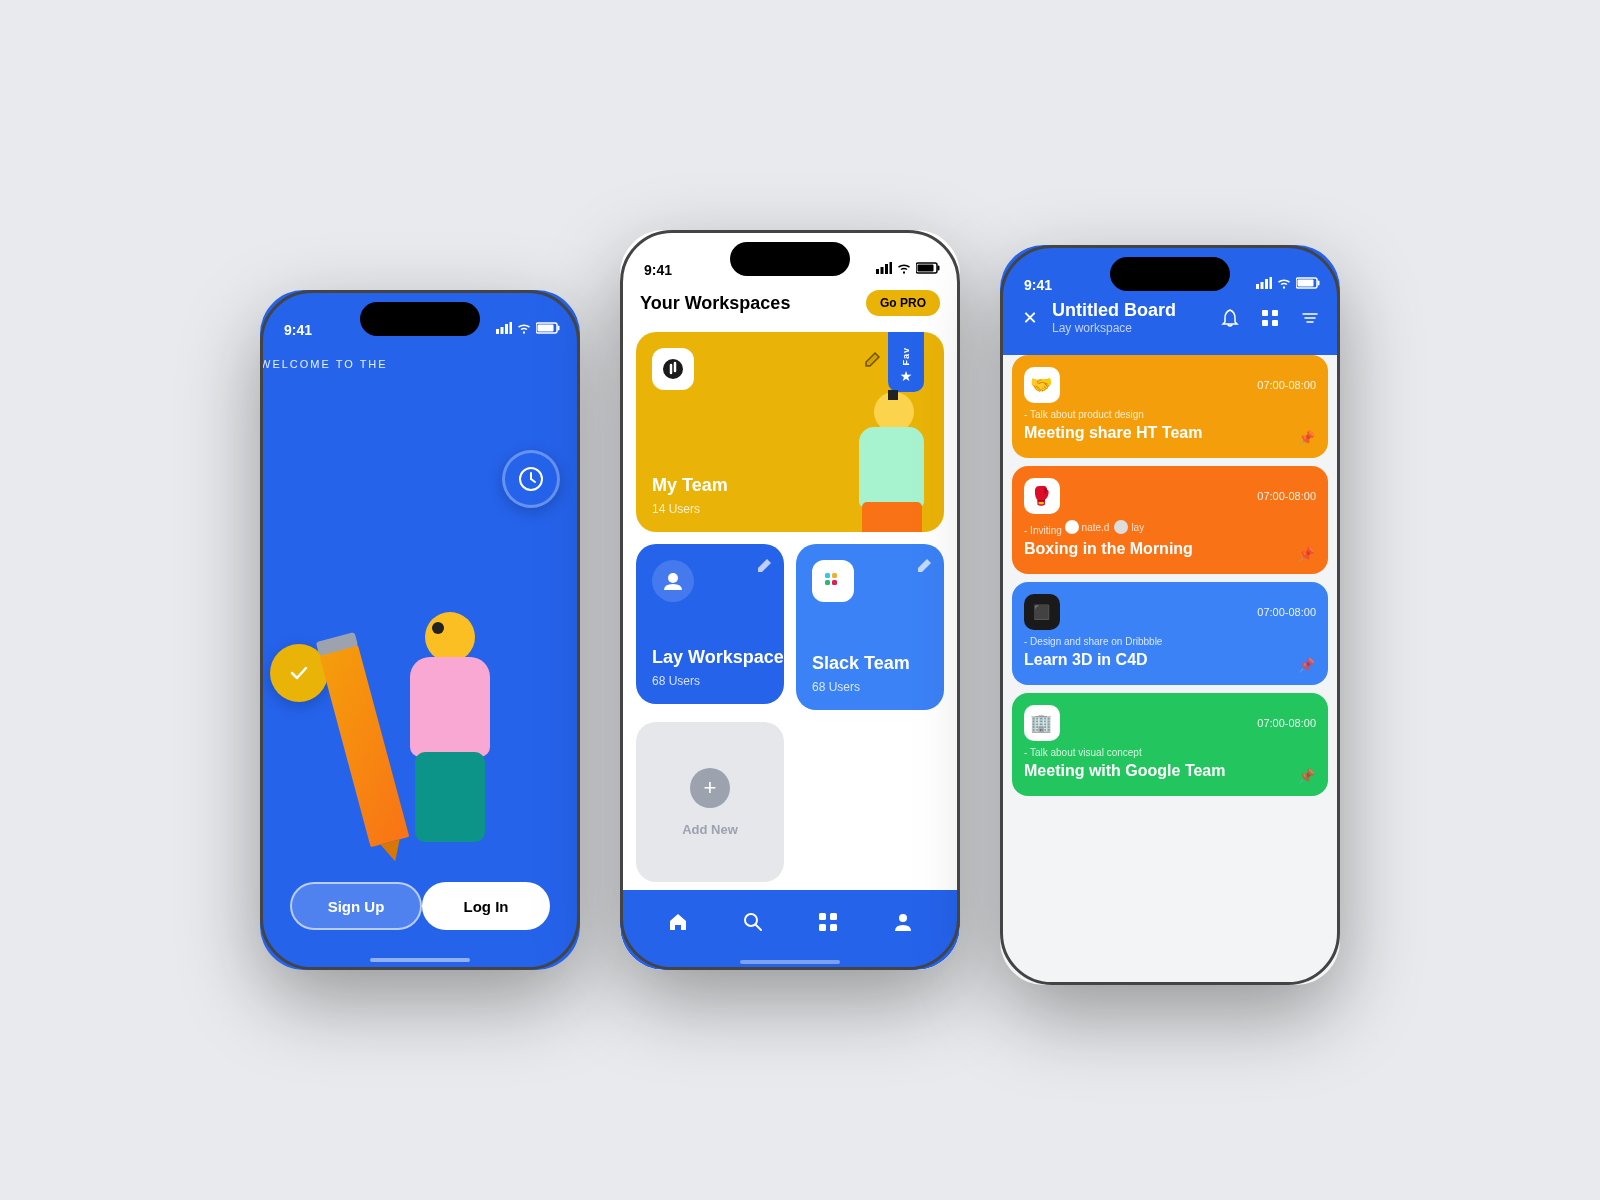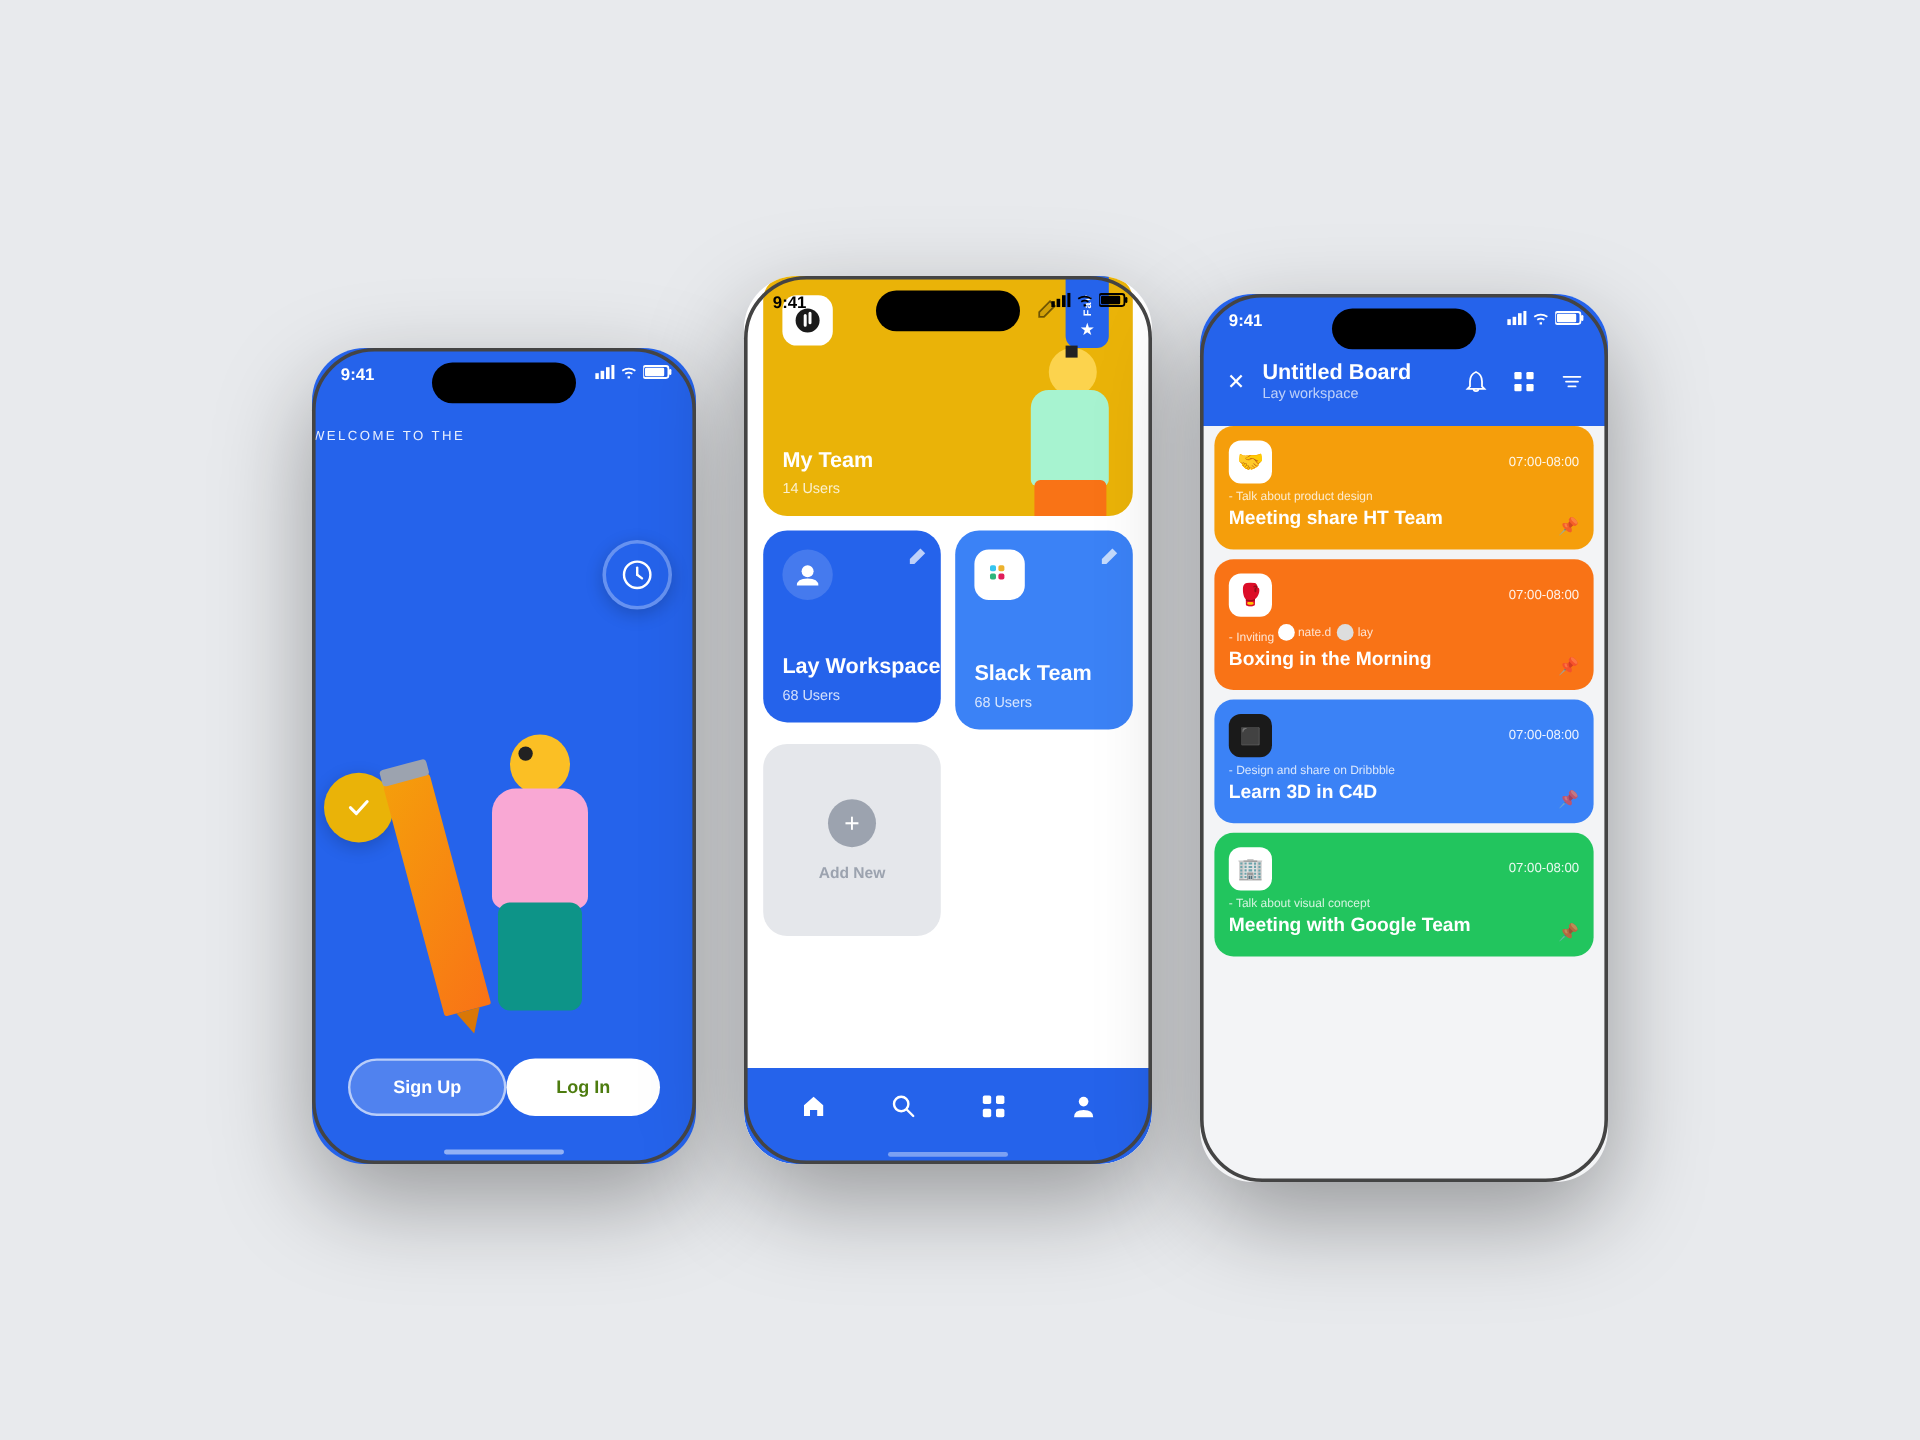--- a/index.html
+++ b/index.html
@@ -54,21 +54,21 @@
       z-index: 20;
     }
     .status-bar {
       position: absolute;
       top: 0;
       left: 0;
       right: 0;
       height: 52px;
       display: flex;
       align-items: flex-start;
-      padding-top: 14px;
+      padding-top: 32px;
       padding-left: 24px;
       padding-right: 20px;
       justify-content: space-between;
       z-index: 15;
     }
     .status-time {
       font-size: 14px;
       font-weight: 600;
       color: #fff;
     }
@@ -249,21 +249,21 @@
       display: flex;
       align-items: center;
       justify-content: center;
     }
     .btn-login {
       flex: 1;
       height: 48px;
       background: #fff;
       border: none;
       border-radius: 24px;
-      color: #4d7c0f;
+      color: #000000;
       font-size: 15px;
       font-weight: 700;
       cursor: pointer;
       display: flex;
       align-items: center;
       justify-content: center;
     }
     .home-indicator {
       position: absolute;
       bottom: 8px;
@@ -725,20 +725,24 @@
               <path d="M7 9.5 L7 11.5" stroke="black" stroke-width="2" fill="none"></path>
               <path d="M4 7.5 Q7 5.5 10 7.5" stroke="black" stroke-width="1.5" fill="none"></path>
               <path d="M1.5 5 Q7 1.5 12.5 5" stroke="black" stroke-width="1.5" fill="none"></path>
             </svg>
           <svg width="24" height="12" viewBox="0 0 24 12">
               <rect x="0" y="1" width="21" height="10" rx="2" stroke="black" stroke-width="1.5" fill="none"></rect>
               <rect x="21.5" y="3.5" width="2" height="5" rx="1" fill="black"></rect>
               <rect x="1.5" y="2.5" width="16" height="7" rx="1" fill="black"></rect>
             </svg>
         </div>
+      </div>
+      <div class="workspaces-header">
+        <span class="workspaces-title">Your Workspaces</span>
+        <button class="go-pro-btn">Go PRO</button>
       </div>
 
       <div class="workspaces-grid">
 
         <div class="workspace-card large">
           <div class="workspace-icon">
             <svg width="24" height="24" viewBox="0 0 24 24">
                 <circle cx="12" cy="12" r="10" fill="#1a1a1a"></circle>
                 <path d="M10 8 L10 16 M14 6 L14 14" stroke="white" stroke-width="2.5" stroke-linecap="round"></path>
               </svg>

